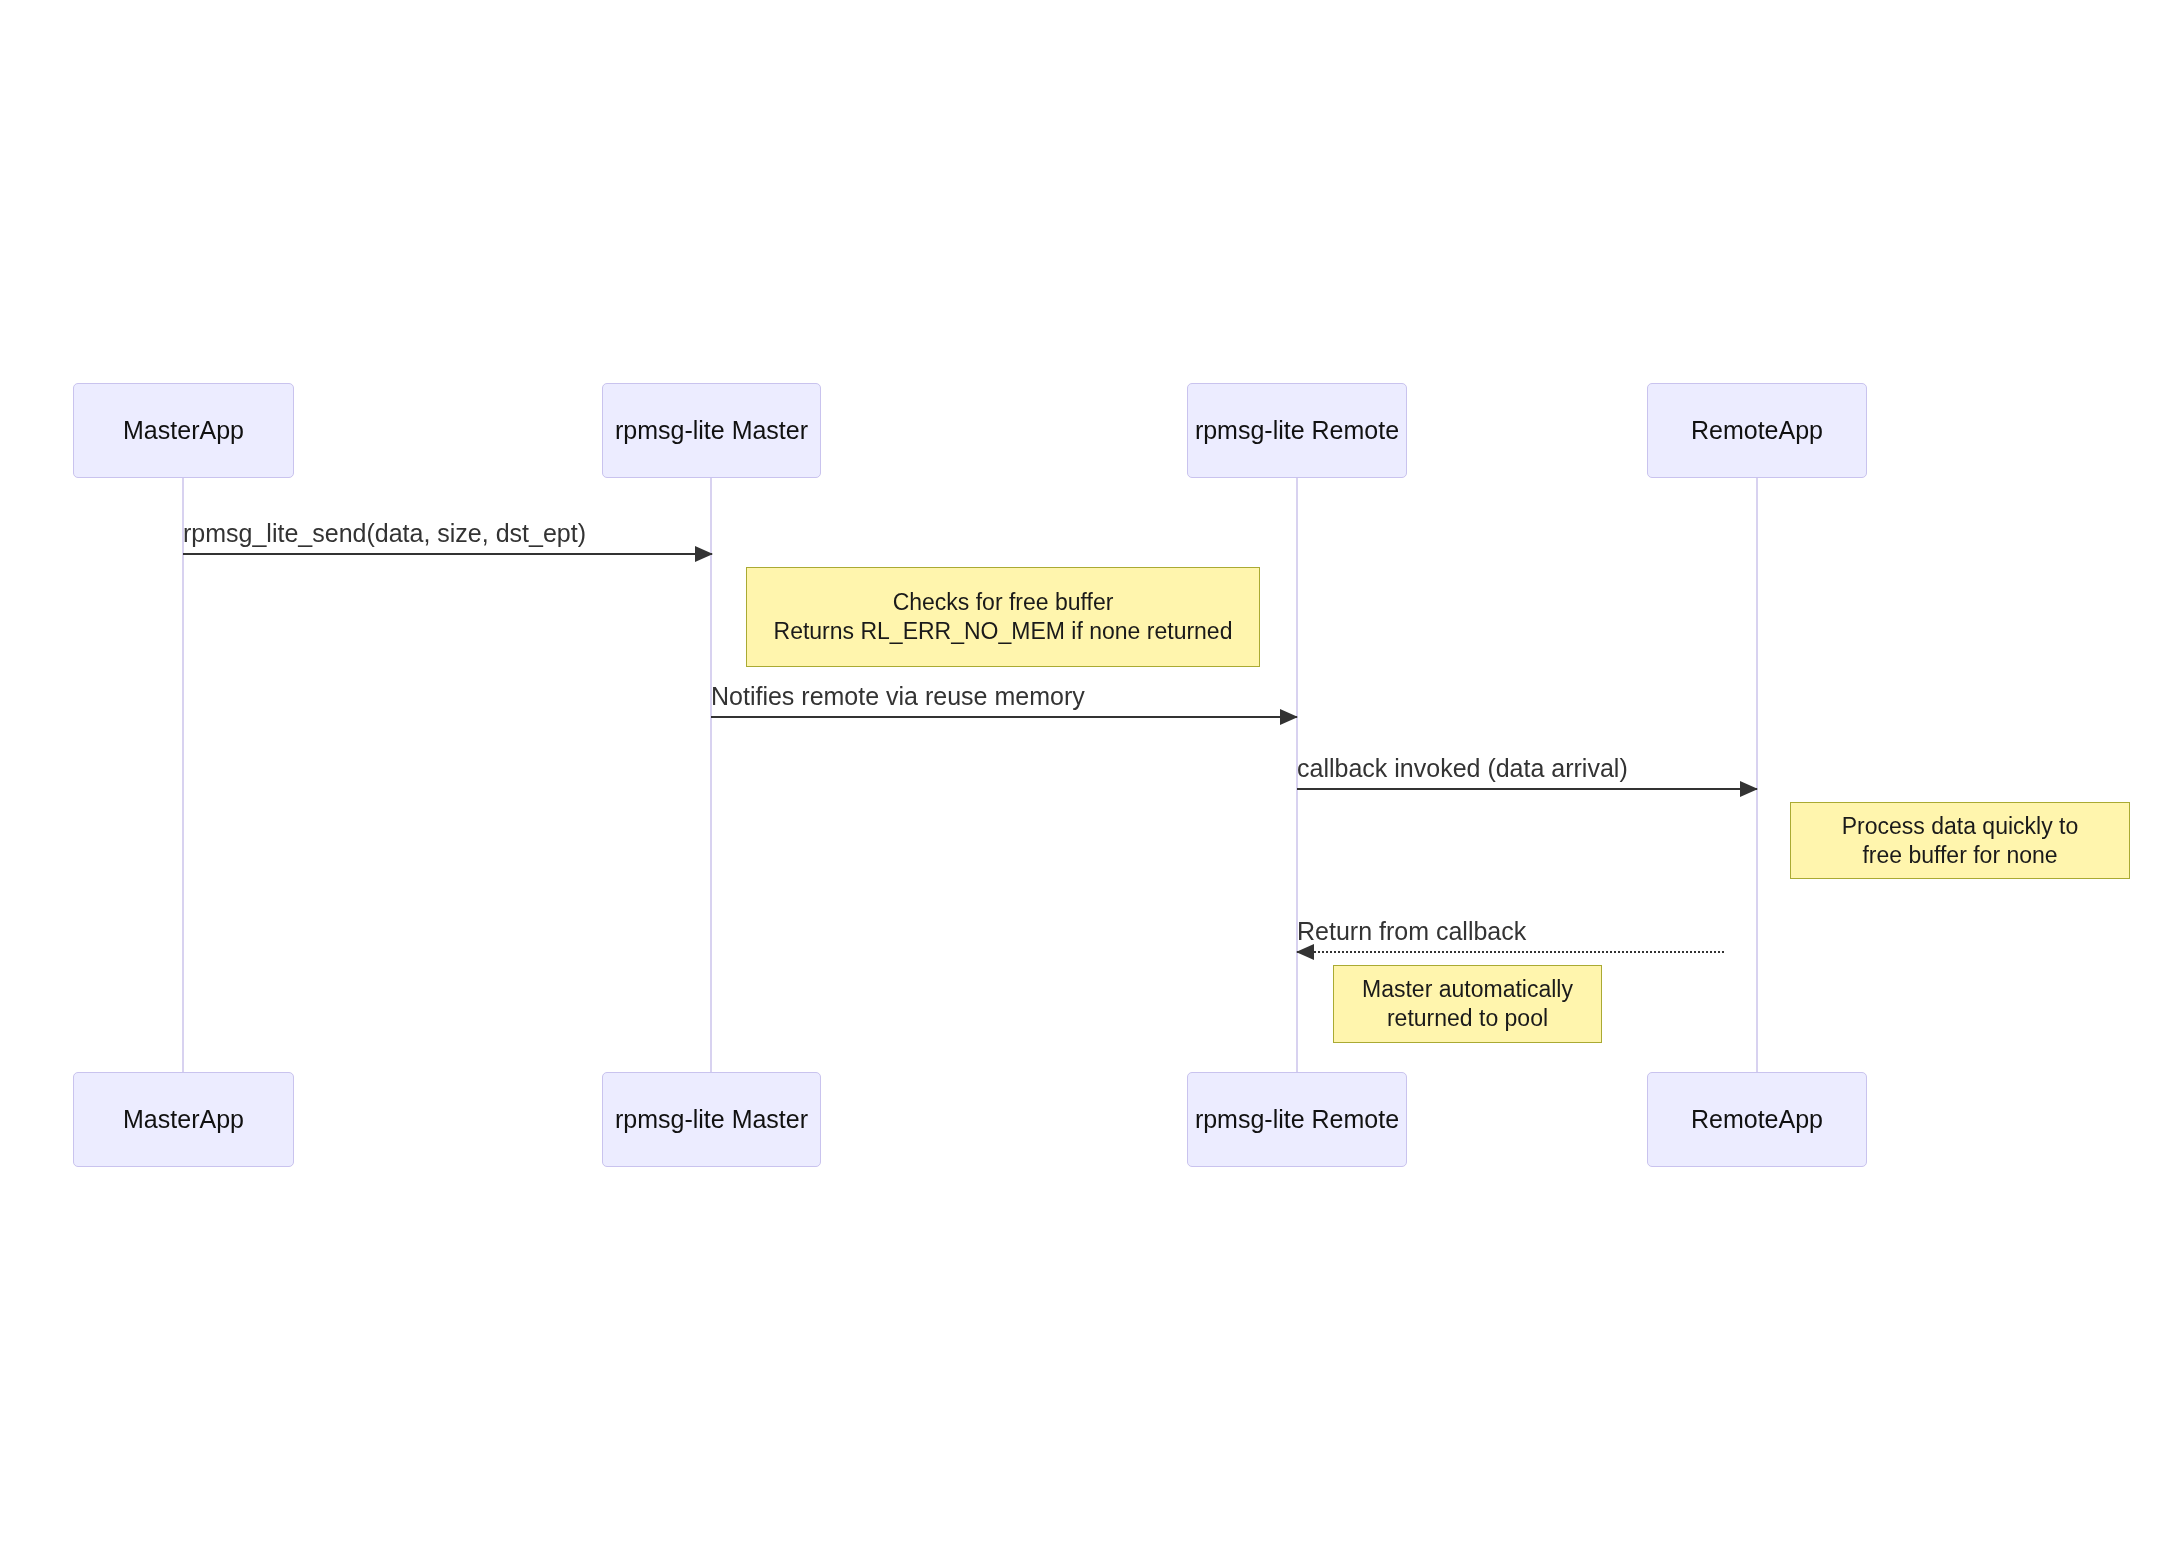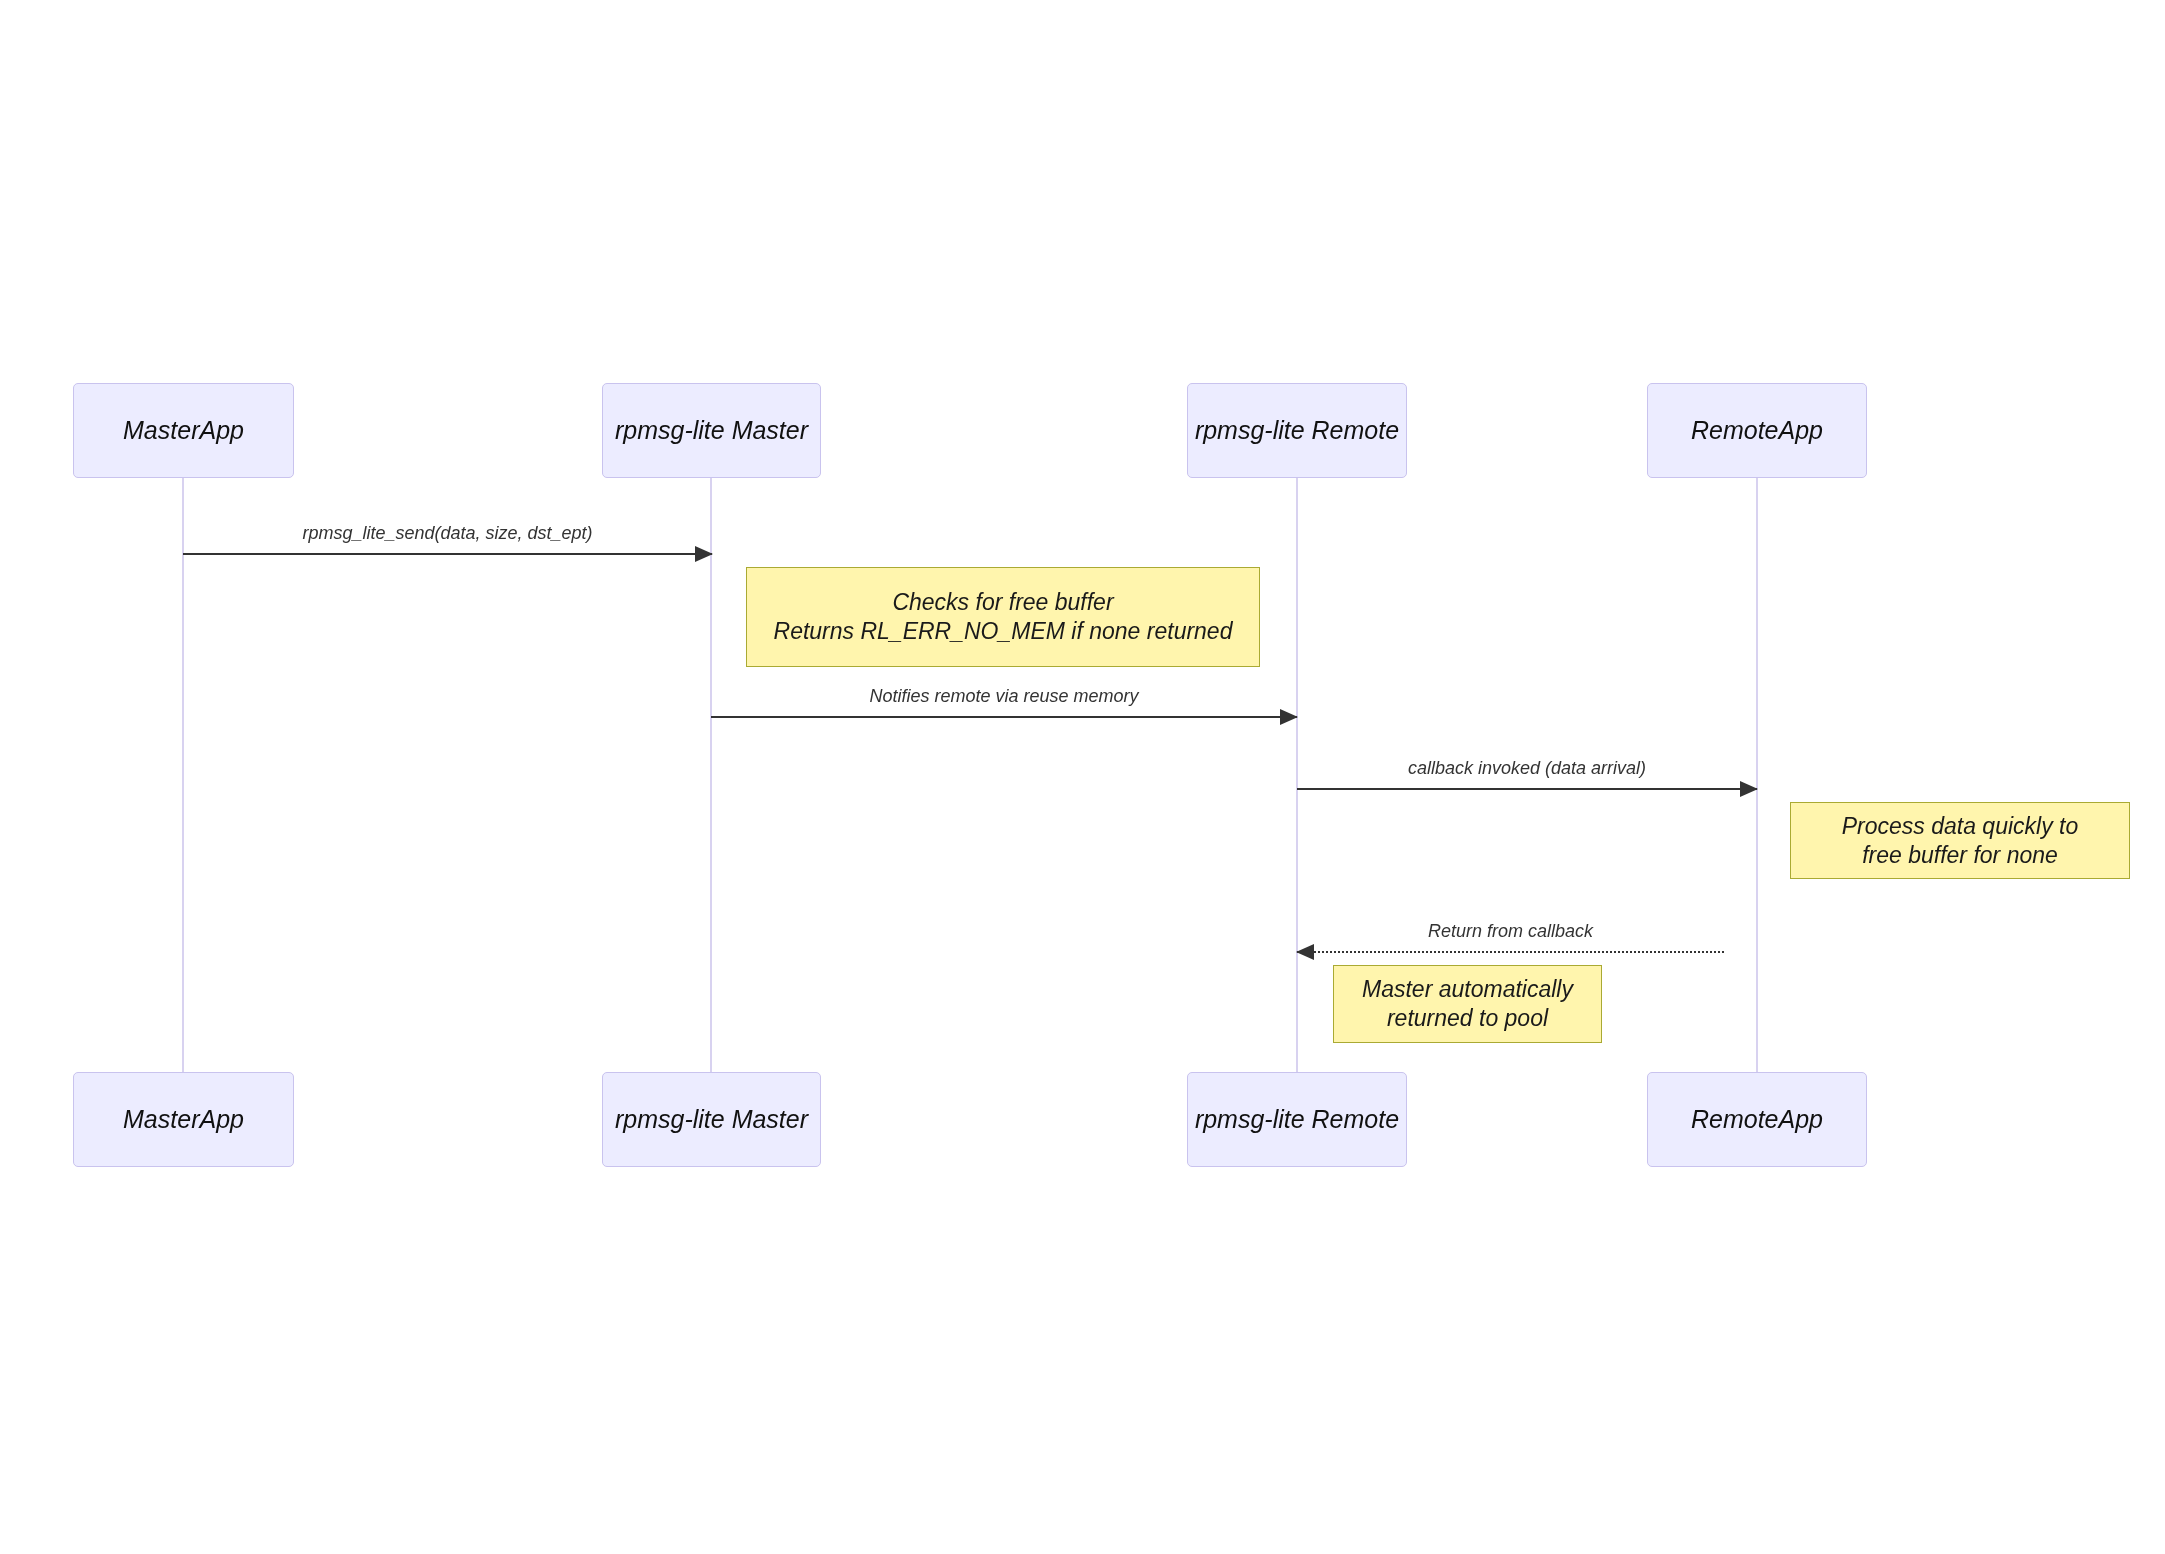--- a/index.html
+++ b/index.html
@@ -6,21 +6,21 @@
     --actor-fill: #ECECFF;
     --actor-border: #C9C3EE;
     --lifeline: #D8D2F0;
     --note-fill: #FFF5AD;
     --note-border: #AAAA33;
     --arrow: #333333;
     --message-text: #333333;
     --actor-text: #111111;
     --background: #FFFFFF;
   }
-  * { box-sizing: border-box; margin: 0; padding: 0; font-style: italic; }
+  * { box-sizing: border-box; margin: 0; padding: 0; }
   html, body { background: var(--background); }
   body { font-family: "Liberation Sans", "DejaVu Sans", sans-serif; }
 
   .canvas {
     position: relative;
     width: 2165px;
     height: 1554px;
     background: var(--background);
     overflow: hidden;
   }
@@ -48,22 +48,22 @@
     height: 594px;
     background: var(--lifeline);
   }
 
   .msg {
     position: absolute;
   }
   .msg .msg-label {
     display: block;
     width: 100%;
-    text-align: center;
-    font-size: 18px;
+    text-align: left;
+    font-size: 25px;
     line-height: 28px;
     color: var(--message-text);
     white-space: nowrap;
     margin-bottom: 6px;
   }
   .msg .msg-line {
     position: relative;
     width: 100%;
     height: 0;
     border-top: 2px solid var(--arrow);

